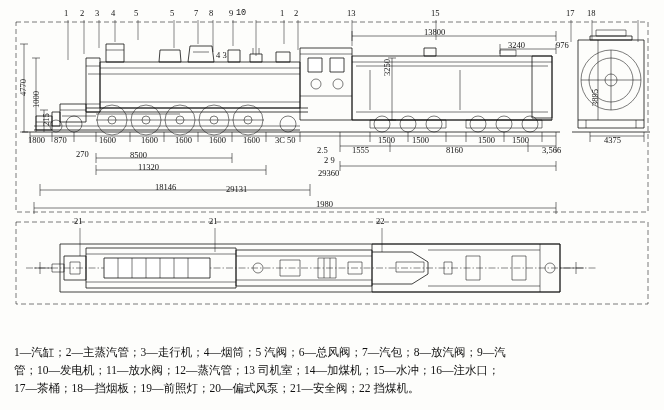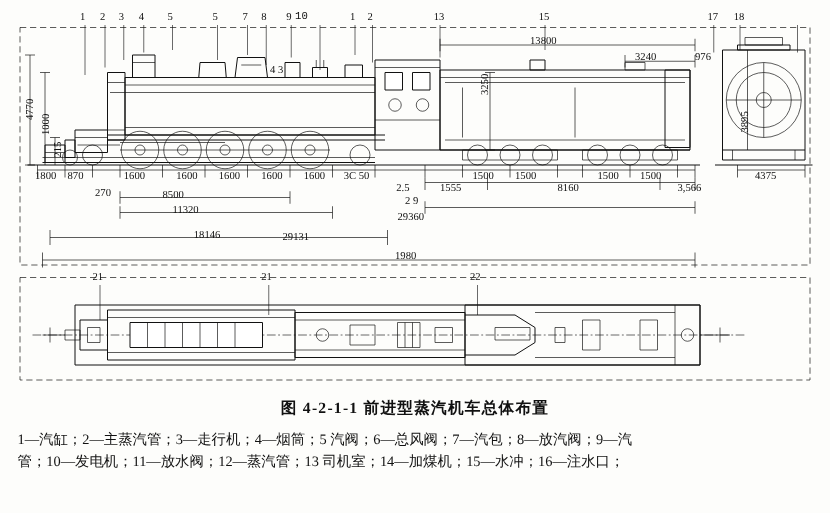--- a/index.html
+++ b/index.html
@@ -364,20 +364,20 @@
 <span class="num" style="left:352px;top:145px;">1555</span>
 <span class="num" style="left:446px;top:145px;">8160</span>
 <span class="num" style="left:528px;top:145px;padding-left:14px;">3,566</span>
 <span class="num" style="left:130px;top:150px;">8500</span>
 <span class="num" style="left:324px;top:155px;">2 9</span>
 <span class="num" style="left:138px;top:162px;">11320</span>
 <span class="num" style="left:318px;top:168px;">29360</span>
 <span class="num" style="left:155px;top:182px;">18146</span>
 <span class="num" style="left:226px;top:184px;">29131</span>
 
-<div class="cap" style="top:318px;">图 4-2-1-1   前进型蒸汽机车总体布置</div>
 
 <div class="legend" style="top:344px;">
   <div>1—汽缸；2—主蒸汽管；3—走行机；4—烟筒；5   汽阀；6—总风阀；7—汽包；8—放汽阀；9—汽</div>
   <div>管；10—发电机；11—放水阀；12—蒸汽管；13   司机室；14—加煤机；15—水冲；16—注水口；</div>
+  <div>17—茶桶；18—挡烟板；19—前照灯；20—偏式风泵；21—安全阀；22  挡煤机。</div>
 </div>
 
 </div>
 
 </body></html>

